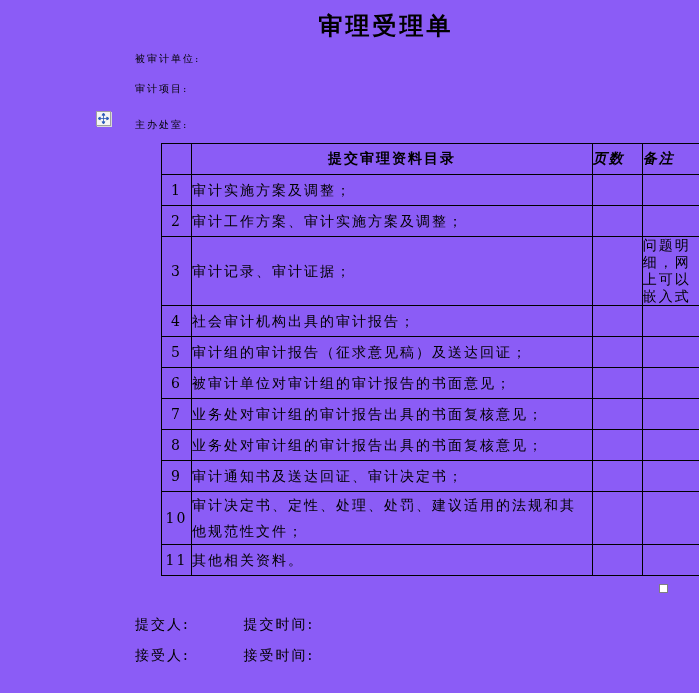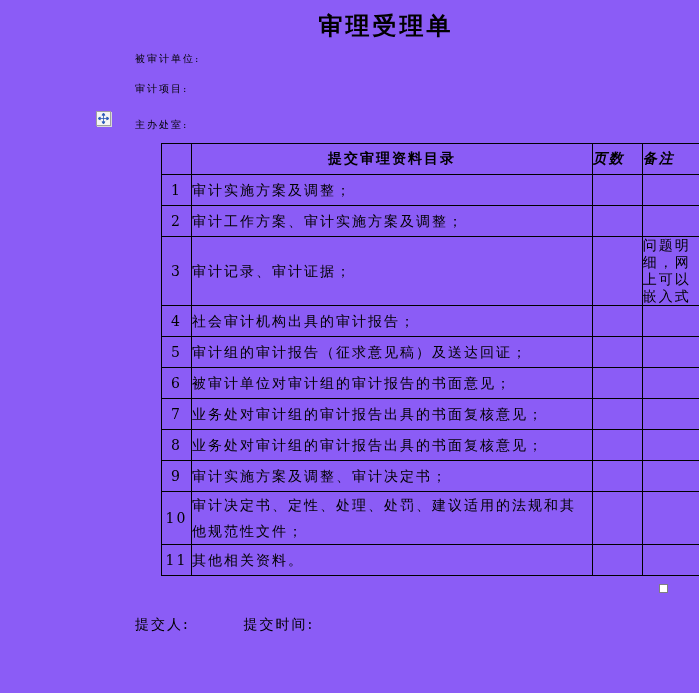--- a/index.html
+++ b/index.html
@@ -195,21 +195,21 @@
         <td class="remark-cell"></td>
       </tr>
       <tr>
         <td class="no-cell">8</td>
         <td class="item-cell">业务处对审计组的审计报告出具的书面复核意见；</td>
         <td></td>
         <td class="remark-cell"></td>
       </tr>
       <tr>
         <td class="no-cell">9</td>
-        <td class="item-cell">审计实施方案及调整、审计决定书；</td>
+        <td class="item-cell">审计通知书及送达回证、审计决定书；</td>
         <td></td>
         <td class="remark-cell"></td>
       </tr>
       <tr class="row-10">
         <td class="no-cell">10</td>
         <td class="item-cell">审计决定书、定性、处理、处罚、建议适用的法规和其他规范性文件；</td>
         <td></td>
         <td class="remark-cell"></td>
       </tr>
       <tr>
@@ -220,14 +220,18 @@
       </tr>
     </tbody>
   </table>
 
   <div class="resize-handle"></div>
 
   <div class="footer-line footer-1">
     <span class="person-label">提交人:</span>
     <span>提交时间:</span>
   </div>
+  <div class="footer-line footer-2">
+    <span class="person-label">接受人:</span>
+    <span>接受时间:</span>
+  </div>
 
 </div>
 
 </body></html>

